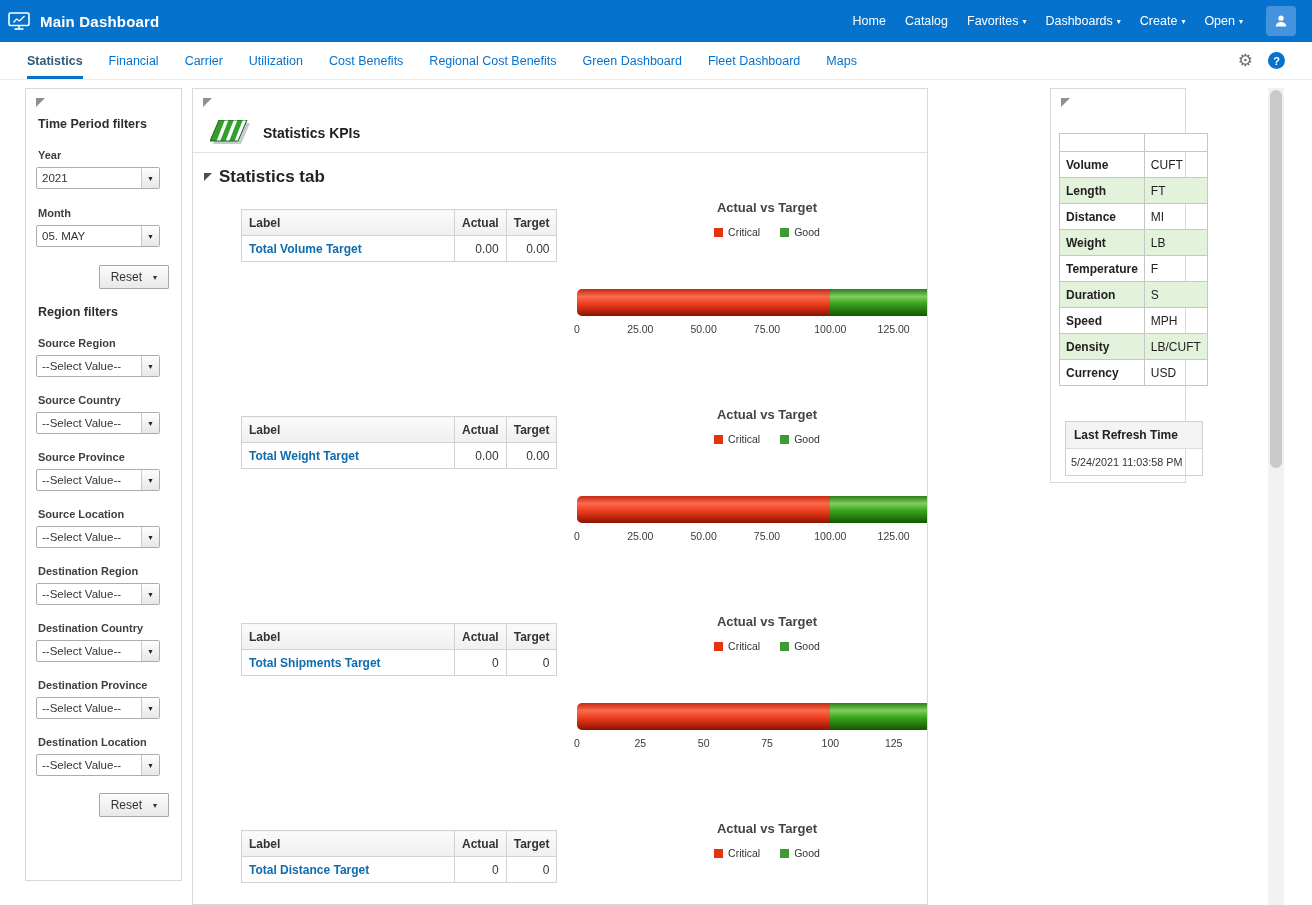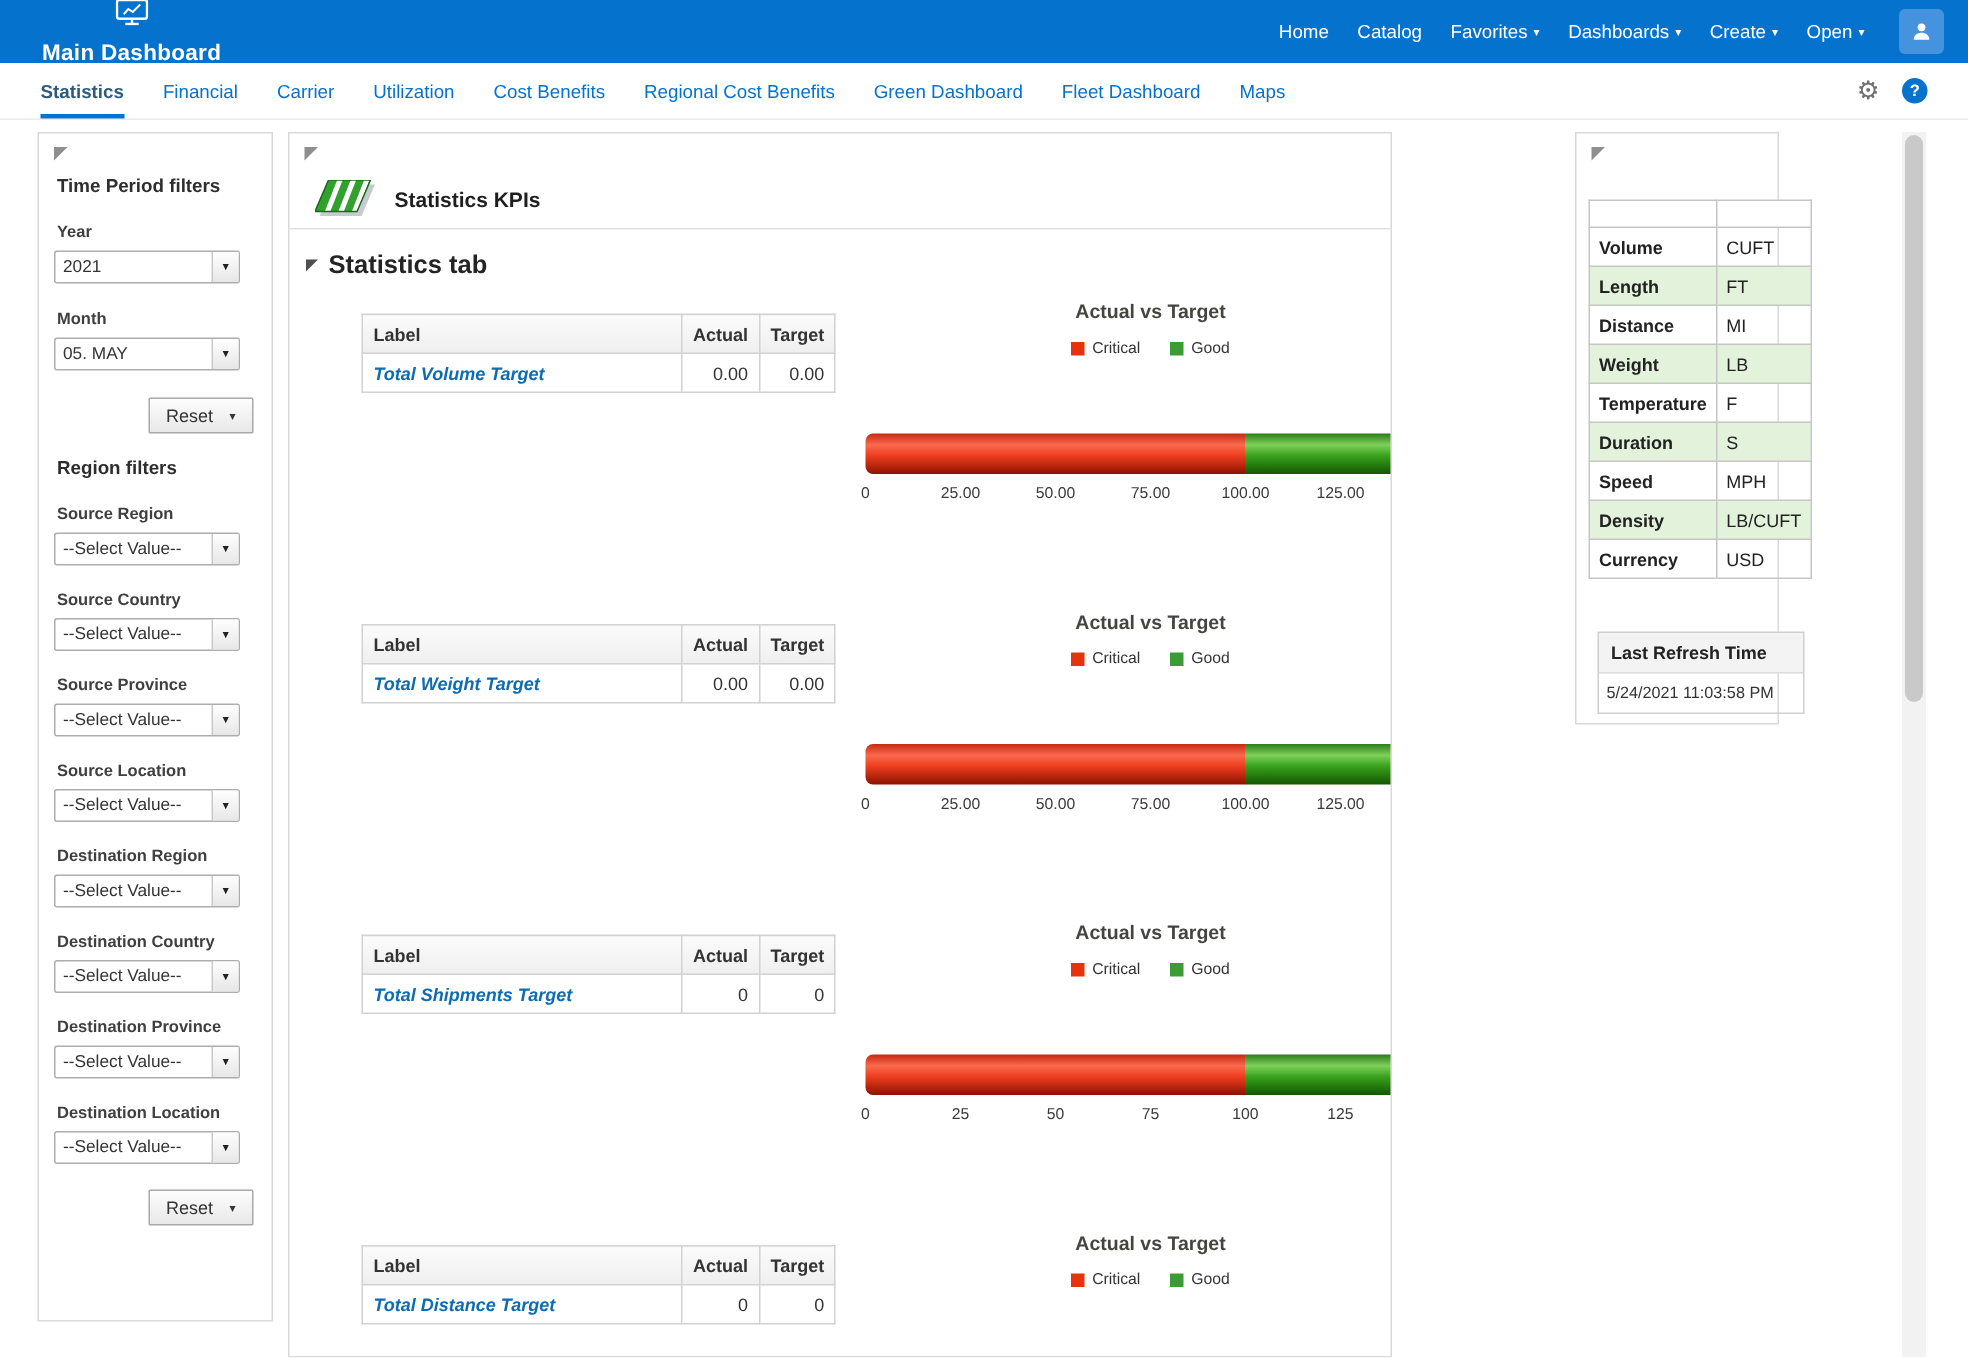--- a/index.html
+++ b/index.html
@@ -4,21 +4,21 @@
 <style>
   * { box-sizing: border-box; }
   html,body { margin:0; padding:0; }
   body {
     width:1312px; height:905px; overflow:hidden; position:relative;
     background:#fff; font-family:"Liberation Sans", sans-serif; color:#333;
   }
   
   .topbar { position:absolute; top:0; left:0; width:1312px; height:42px;
     background:var(--accent,#0572ce); display:flex; align-items:center; color:#fff; }
-  .brand { display:flex; align-items:center; gap:10px; padding-left:28px;flex-direction:column; }
+  .brand { display:flex; align-items:center; gap:10px; padding-left:8px; }
   .brand-title { font-size:15px; font-weight:bold; letter-spacing:.2px; }
   .topnav { margin-left:auto; display:flex; align-items:center; gap:19px;
     font-size:12.5px; padding-right:16px; }
   .navitem { color:#fff; text-decoration:none; cursor:pointer; white-space:nowrap; }
   .caret { font-size:8px; margin-left:4px; position:relative; top:-1px; }
   .user-box { width:30px; height:30px; background:#4592de; border-radius:4px;
     display:flex; align-items:center; justify-content:center; margin-left:4px; cursor:pointer; }
   
   .tabrow { position:absolute; top:42px; left:0; width:1312px; height:38px;
     background:#fff; border-bottom:1px solid #ececec; display:flex; align-items:stretch; }
@@ -64,21 +64,21 @@
   .section-tri { width:0; height:0; border-top:8px solid #4f4f4f; border-right:8px solid transparent; }
   .section-title { font-size:17px; font-weight:bold; color:#242424; }
   .kpi-block { position:absolute; left:0; width:848px; height:207px; }
   .kpi-table { position:absolute; left:48px; top:12px; border-collapse:collapse; background:#fff; }
   .kpi-table th, .kpi-table td { border:1px solid #d2d2d2; height:26px; padding:0 7px; font-size:12px; }
   .kpi-table th { background:linear-gradient(#fbfbfb,#efefef); font-weight:bold; color:#333; }
   .c-label { width:213px; text-align:left; }
   .c-num { width:46px; }
   th.c-num { text-align:center; }
   td.c-num { text-align:right; }
-  .kpi-link { color:#0f6cb0; font-weight:bold; text-decoration:none; cursor:pointer;font-style:italic; }
+  .kpi-link { color:#0f6cb0; font-weight:bold; text-decoration:none; cursor:pointer; }
   .chart { position:absolute; left:384px; top:0; width:380px; height:200px; }
   .chart-title { text-align:center; font-size:13px; font-weight:bold; color:#454540; margin-top:3px; }
   .chart-legend { display:flex; justify-content:center; gap:20px; margin-top:11px;
     font-size:10.5px; color:#333; align-items:center; }
   .legend-item { display:inline-flex; align-items:center; gap:5px; }
   .swatch { width:9px; height:9px; display:inline-block; }
   .swatch.critical { background:var(--critical,#e5340b); }
   .swatch.good { background:var(--good,#3d9b35); }
   .gauge { position:absolute; left:0; top:92px; width:380px; height:27px; display:flex; }
   .seg { height:100%; }

